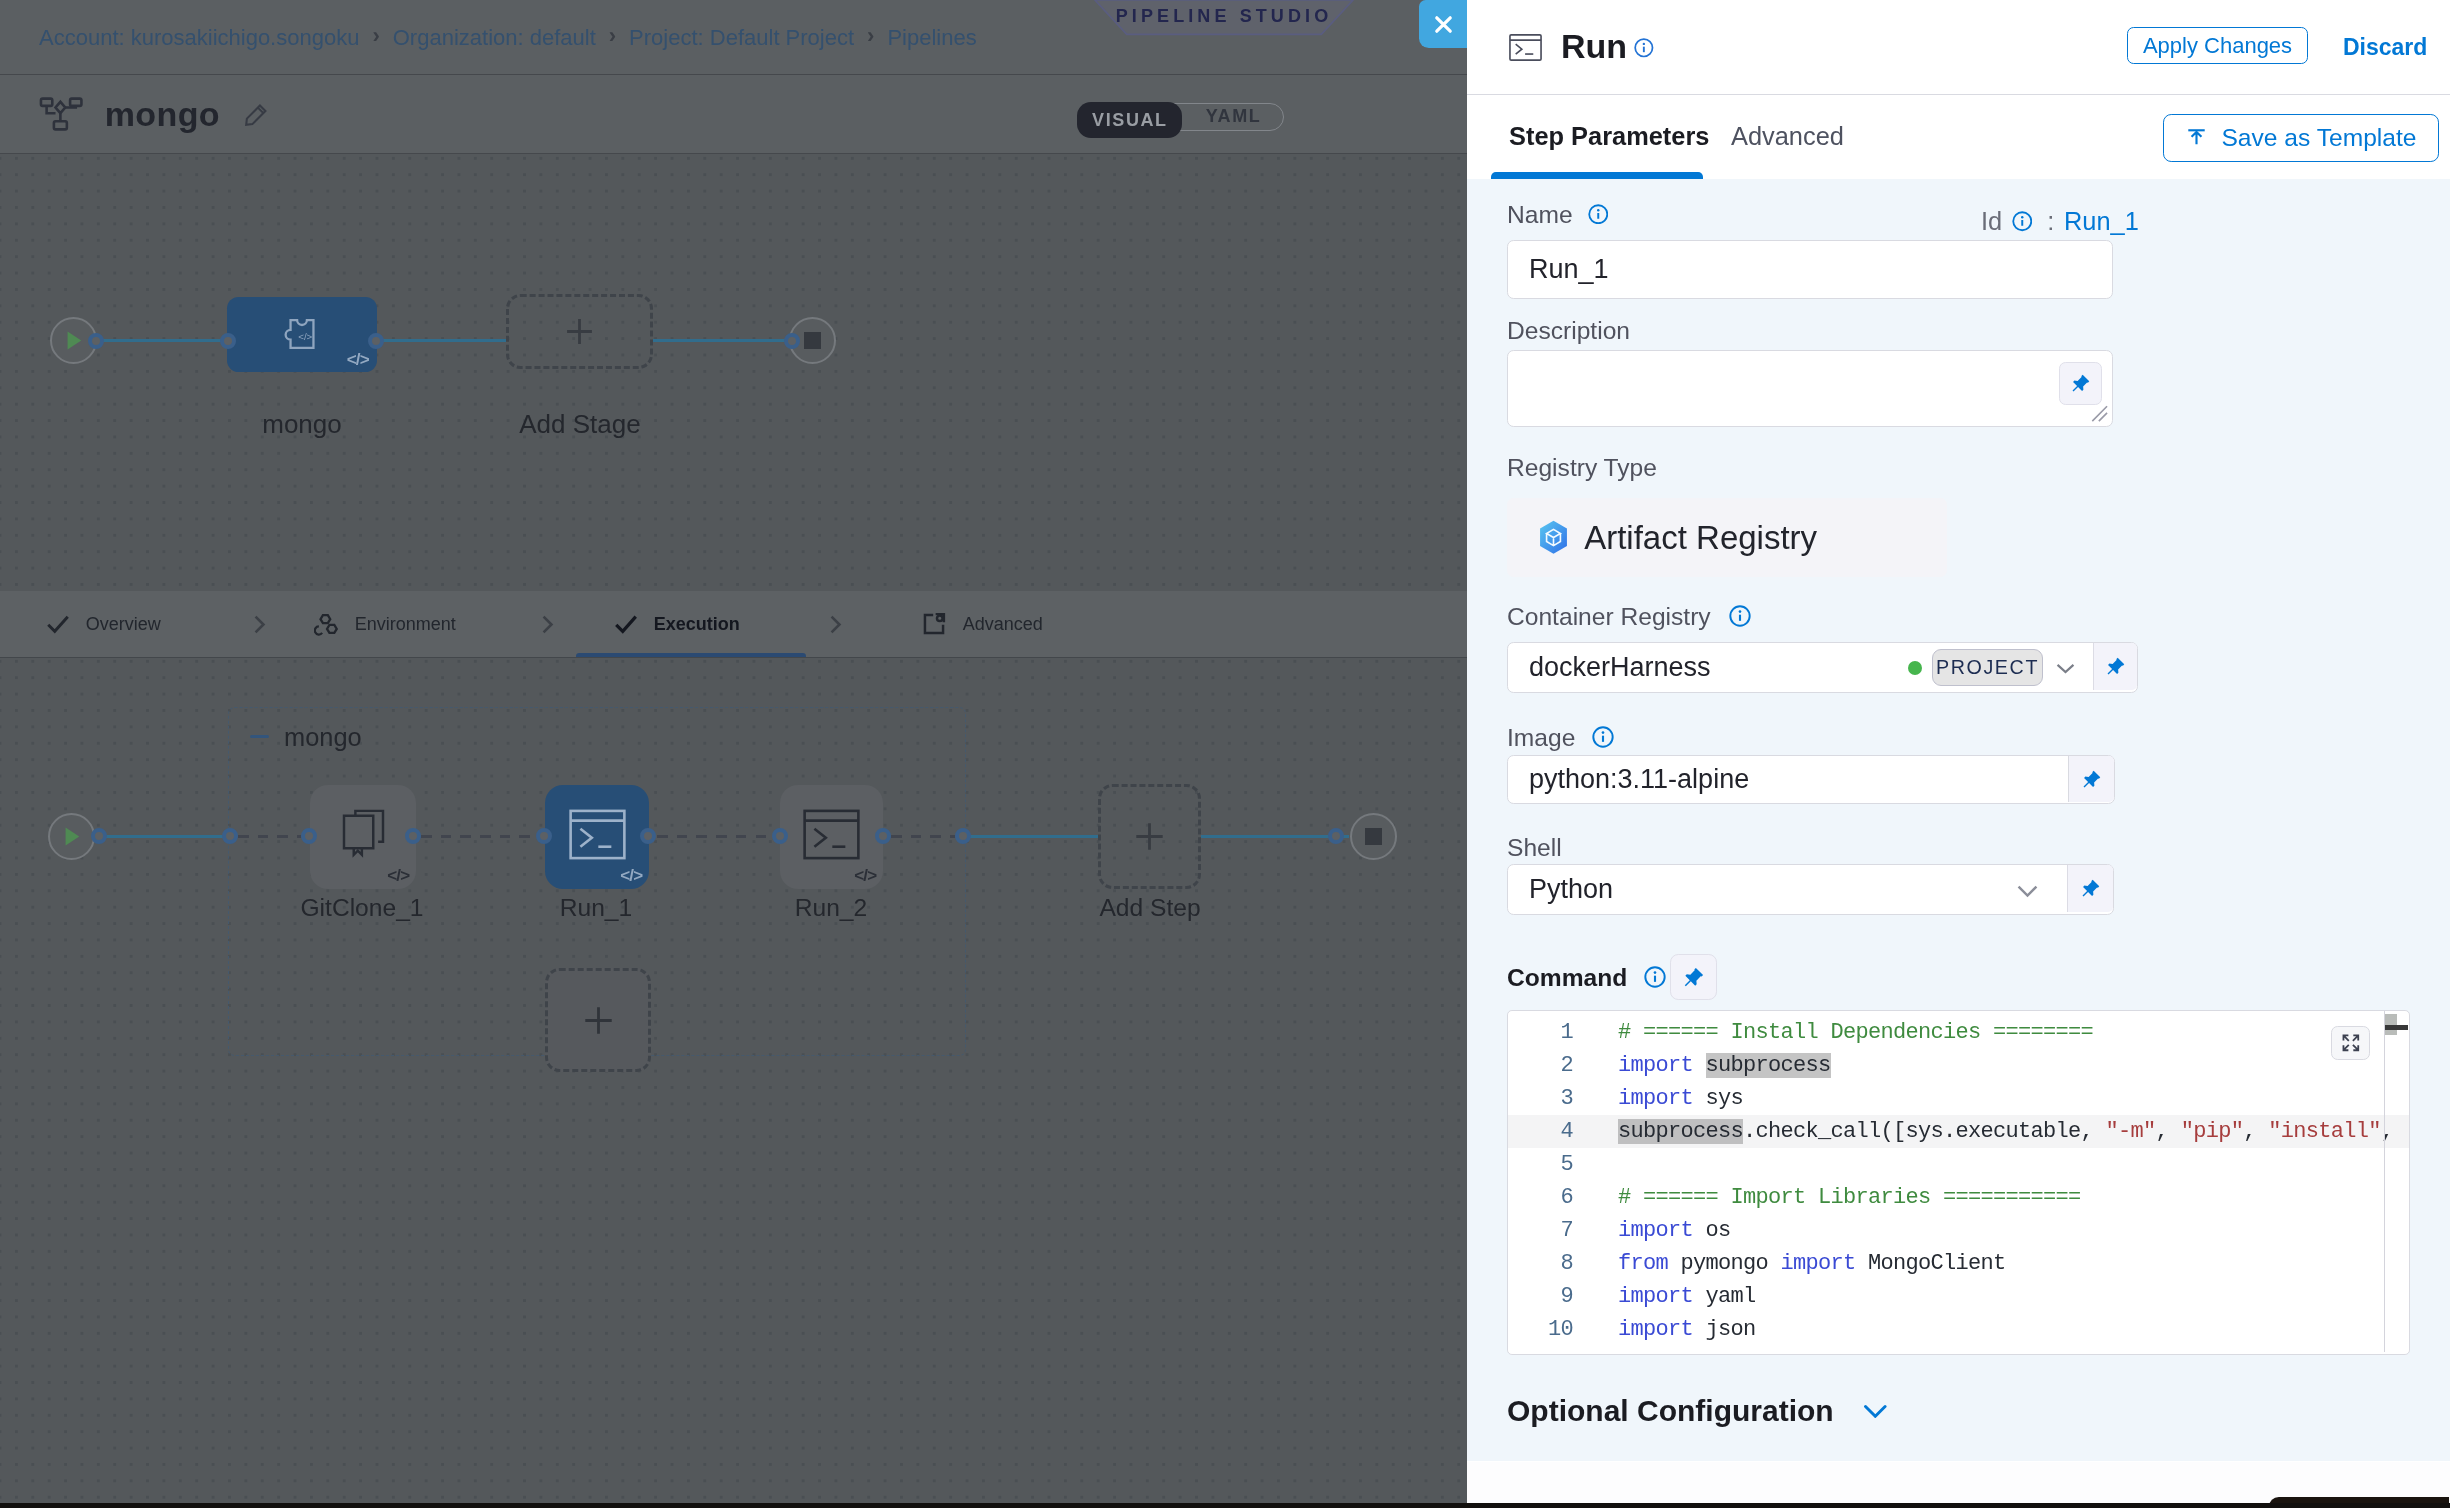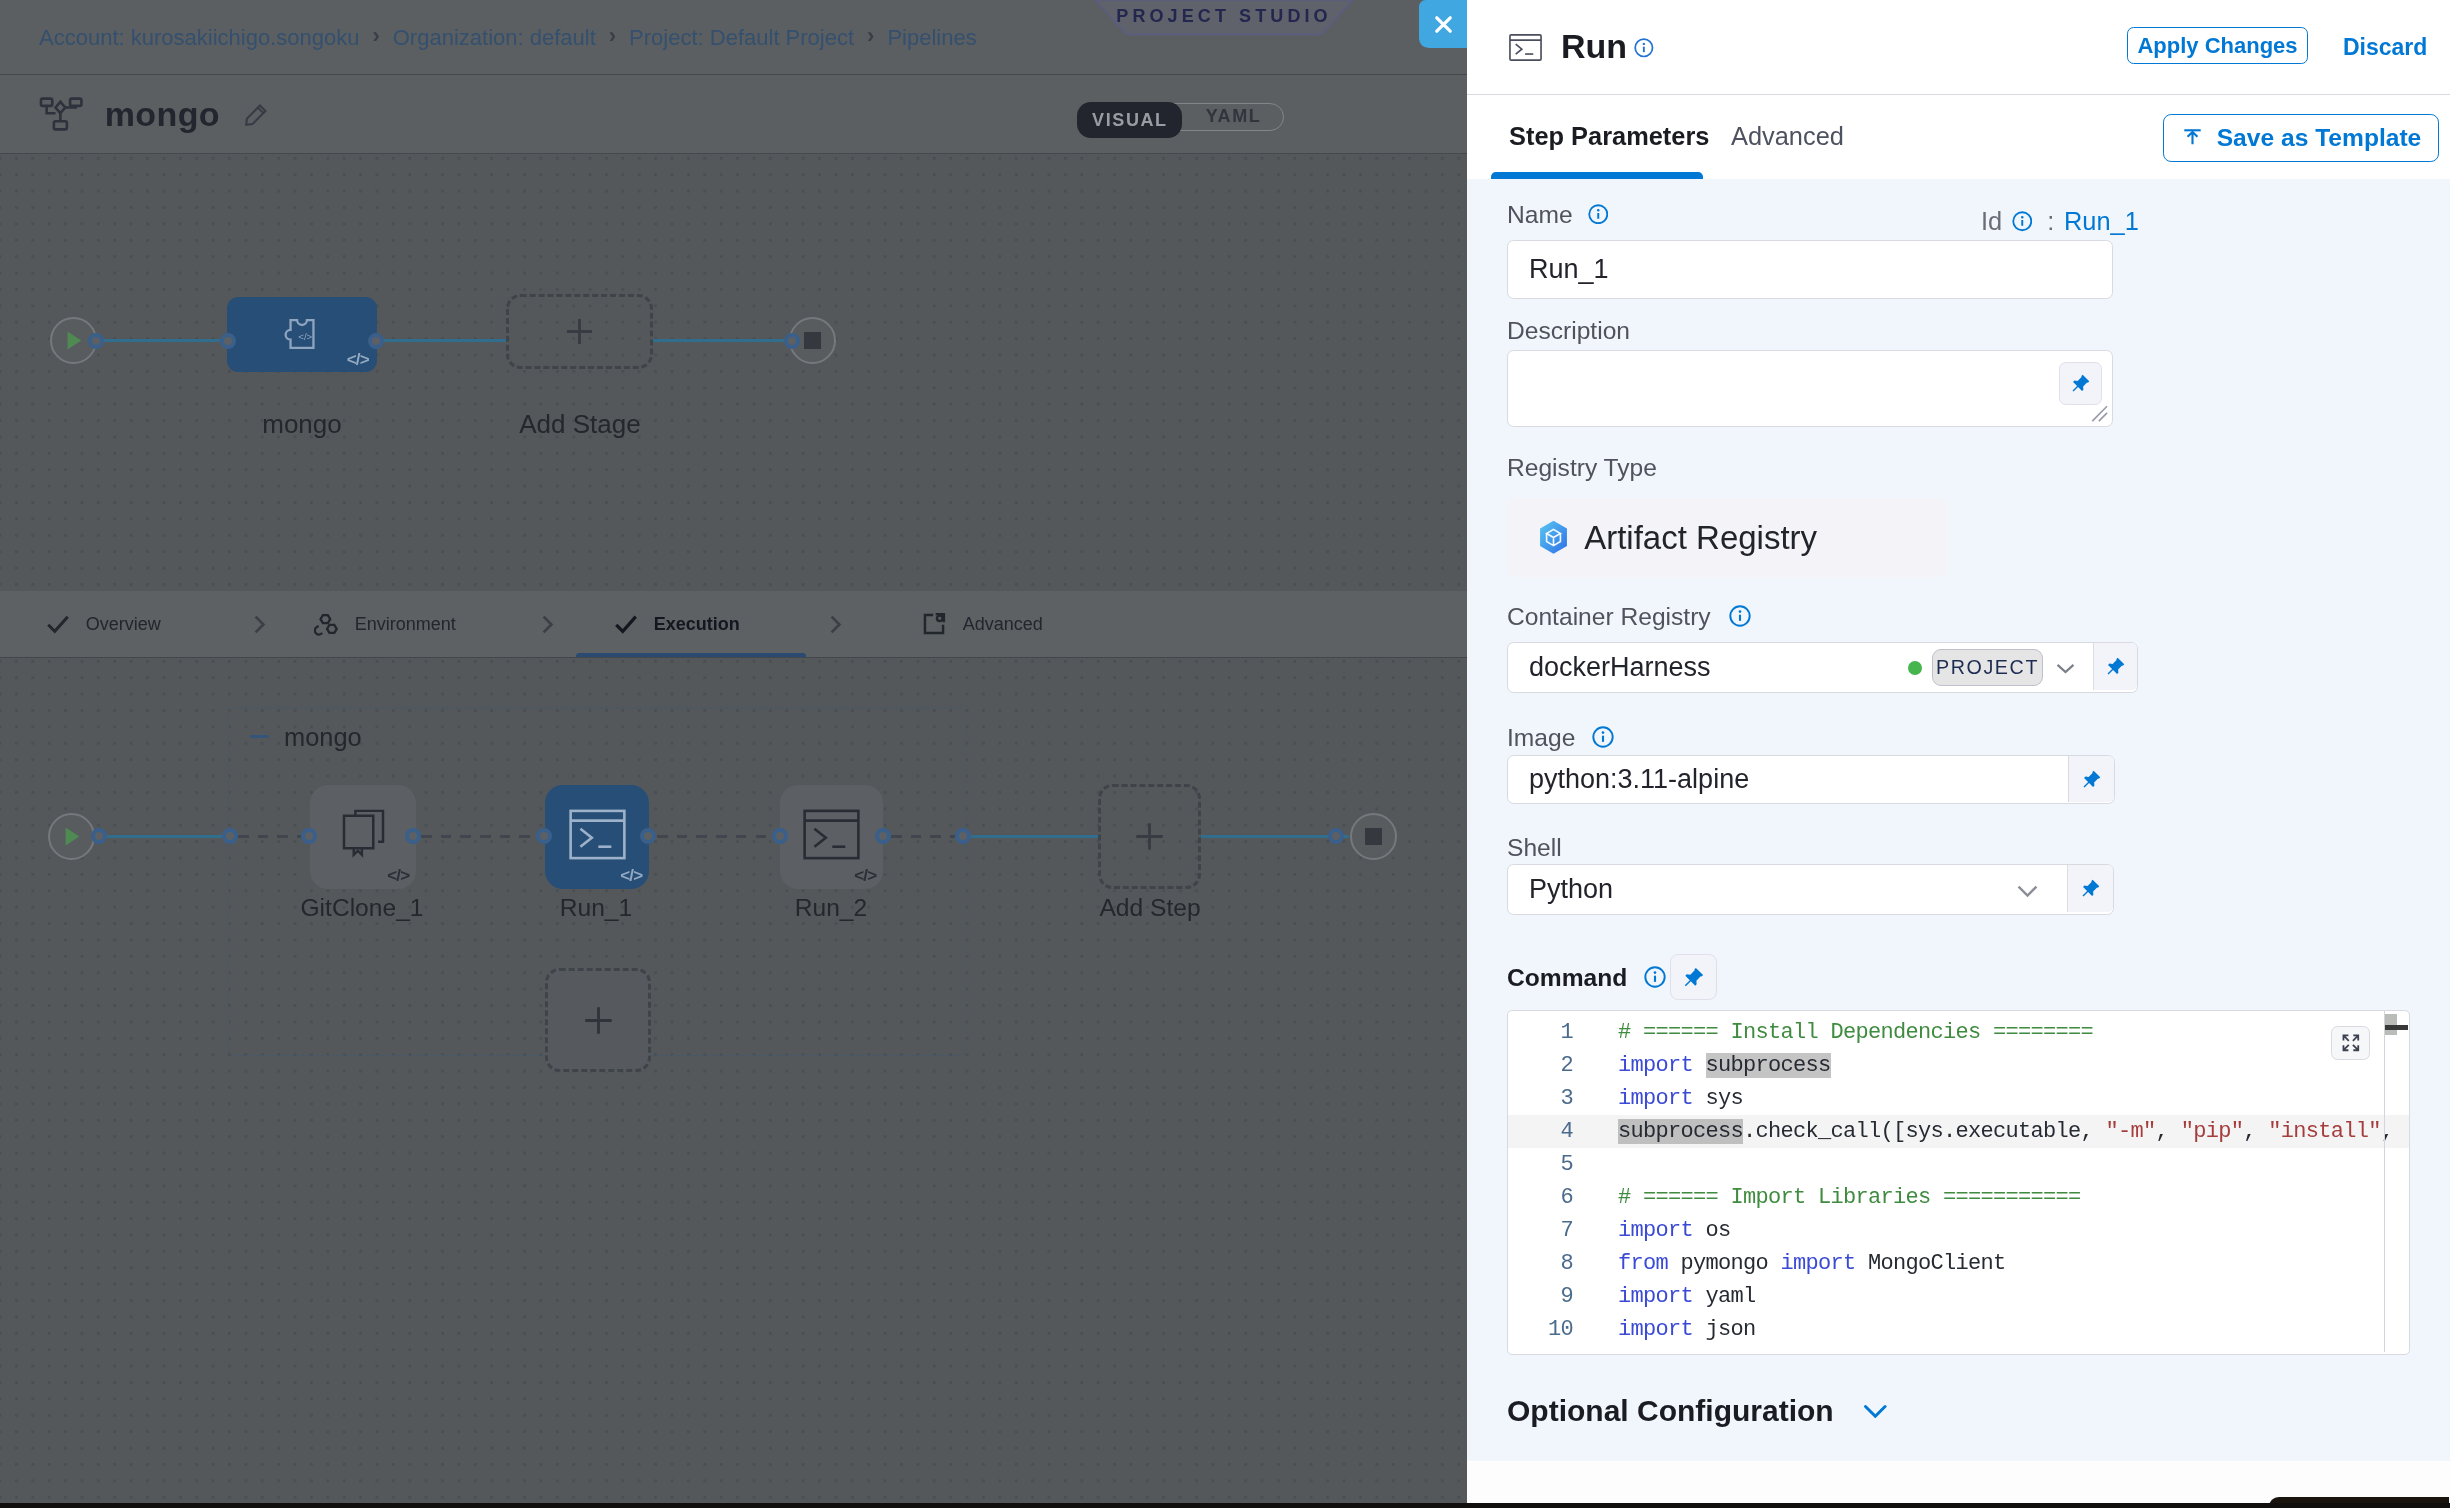--- a/index.html
+++ b/index.html
@@ -52,21 +52,21 @@
 
 #drawer { position:absolute; left:1467px; top:0; width:983px; height:1508px; background:#ffffff; }
 #xbtn { position:absolute; left:-48px; top:0; width:48px; height:48px; background:#41a7e0; border-radius:6.6px 0 0 9.8px;
   display:flex; align-items:center; justify-content:center; }
 #dhead { position:absolute; left:0; top:0; width:983px; height:95px; border-bottom:1.6px solid #d9dae1; }
 #dtabs { position:absolute; left:0; top:97px; width:983px; height:83px; background:#fff; }
 #dcontent { position:absolute; left:0; top:179px; width:983px; height:1282px; background:#f0f6fb; }
 #dfoot { position:absolute; left:0; top:1462px; width:983px; height:47px; background:#fdfdfe; }
 #toast { position:absolute; left:802px; top:1497px; width:180px; height:11.5px; background:#1a140f; border-radius:9.8px 0 0 0; }
 
-.hbtn { border:1.6px solid #0278d5; border-radius:6.6px; color:#0278d5; font-weight:bold; display:flex; align-items:center; justify-content:center; white-space:nowrap; }
+.hbtn { border:1.6px solid #0278d5; border-radius:6.6px; color:#0278d5; font-weight:normal; display:flex; align-items:center; justify-content:center; white-space:nowrap; }
 .label { font-size:24.6px; color:#50525e; }
 .input { position:absolute; background:#fff; border:1.6px solid #d9dae1; border-radius:6.6px; display:flex; align-items:center;
   font-size:27px; color:#22232b; }
 .pinbtn { position:absolute; width:43px; height:43px; background:#f3f3fa; border:1.6px solid #e0e0ea; border-radius:6.6px;
   display:flex; align-items:center; justify-content:center; }
 .info { display:inline-block; vertical-align:middle; }
 #code { padding-top:4.9px; font-family:"Liberation Mono", monospace; font-size:22px; letter-spacing:-0.7px; }
 .cl { height:33px; display:flex; align-items:center; }
 .ln { width:65px; text-align:right; color:#4a6b8c; flex:none; }
 .cd { margin-left:45px; white-space:pre; color:#262b33; }
@@ -233,21 +233,21 @@
     <span>Organization: default</span>
       <span class="sep">›</span>
     <span>Project: Default Project</span>
       <span class="sep">›</span>
     <span>Pipelines</span>
   </div>
   <div id="badge">
     <svg width="260" height="36" viewBox="0 0 318 44">
         <polygon points="1,0 317,0 278,42 40,42" fill="#5f626b" stroke="#5a5d80" stroke-width="2"></polygon>
       </svg>
-    <div id="badgetext">PROJECT STUDIO</div>
+    <div id="badgetext">PIPELINE STUDIO</div>
   </div>
   <div id="ptitle">
     <svg width="46" height="34" viewBox="0 0 28 21" fill="none" stroke="#2e323c" stroke-width="1.6">
       <rect x="1" y="1" width="7" height="4.5" rx="1"></rect>
       <rect x="19" y="1" width="7" height="4.5" rx="1"></rect>
       <rect x="9" y="15" width="8" height="5" rx="1"></rect>
       <path d="M13 10 L16 6.5 L13 3 L10 6.5 Z"></path>
       <path d="M4.5 5.5 L4.5 10 L10 10 M13 10 L13 15 M16 6.5 L22.5 6.5 L22.5 5.5"></path>
     </svg>
     <span class="t">mongo</span>

